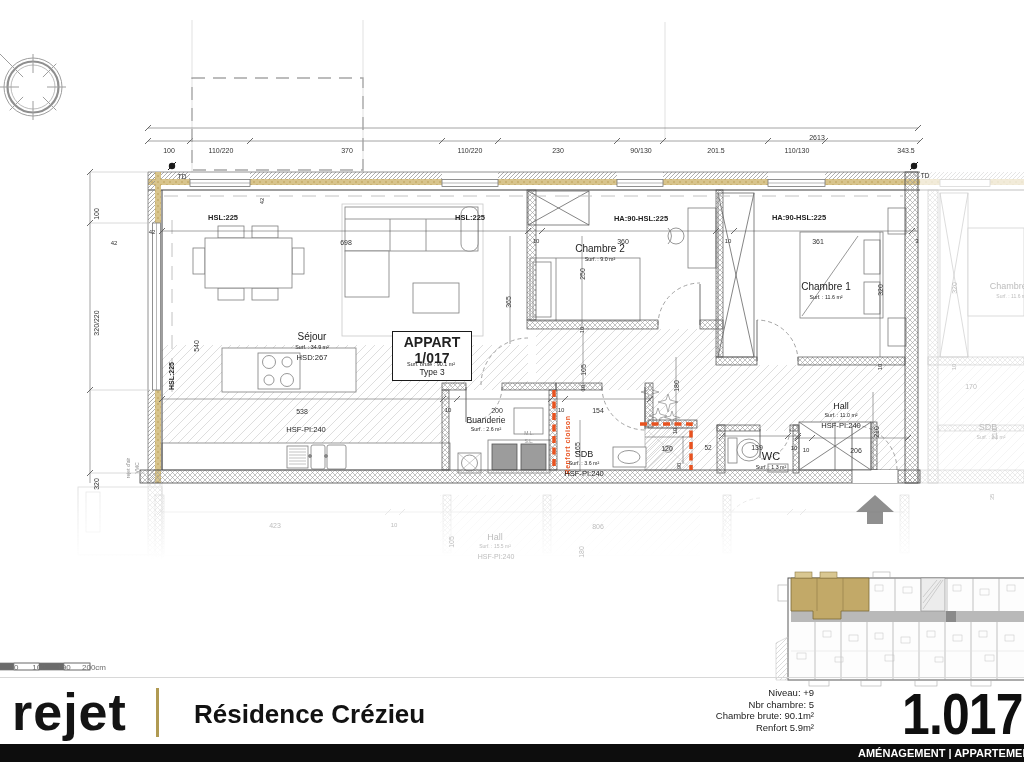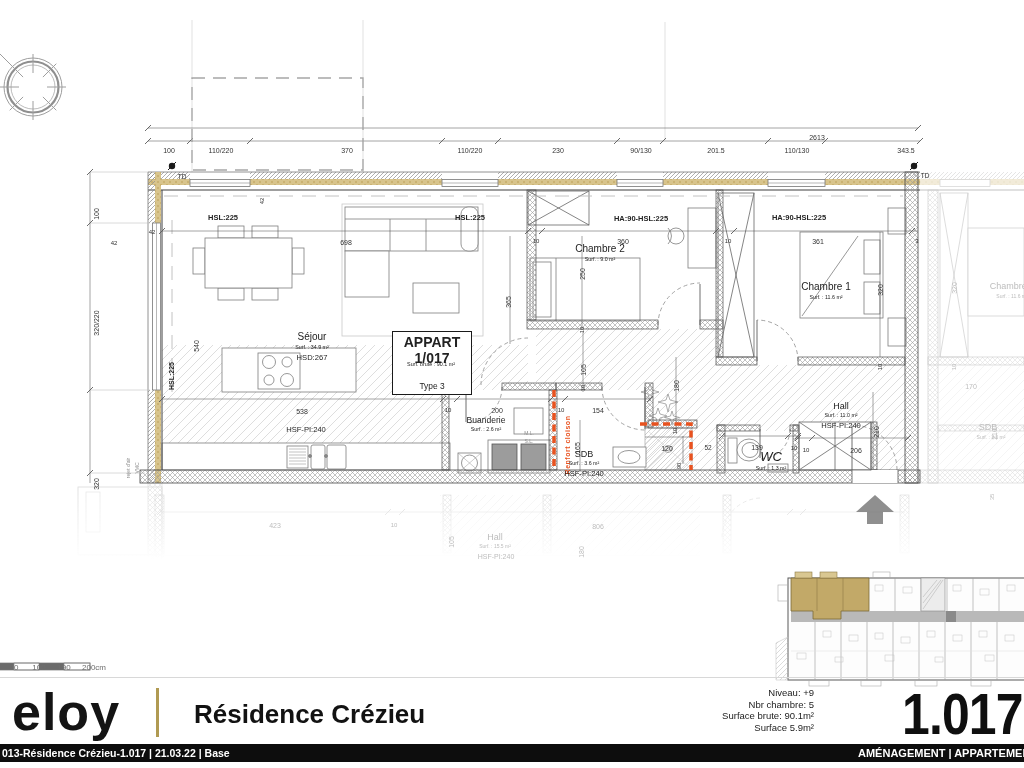--- a/index.html
+++ b/index.html
@@ -28,21 +28,21 @@
   .room-surface{font-size:5.3px;margin-top:1px;}
   .room-extra{font-size:7.6px;margin-top:3px;}
   .sb-label{position:absolute;top:651px;transform:translate(-50%,-50%);font-size:8px;color:#6e6e6e;}
   .sb-0{left:14px}.sb-1{left:39px}.sb-2{left:64px}.sb-3{left:94px}
   
   #appart-box{
     position:absolute;left:392px;top:331px;width:78px;background:#fff;border:1.6px solid #1a1a1a;
     text-align:center;padding:2px 0 3px;
   }
   #appart-box .l1{font-size:14px;font-weight:bold;}
-  #appart-box .l2{font-size:8.4px;margin-top:15px;}
+  #appart-box .l2{font-size:8.4px;margin-top:1px;}
   #appart-sub{position:absolute;left:431px;top:364px;transform:translate(-50%,-50%);font-size:5.4px;color:#222;white-space:nowrap;}
   
   #sep-line{position:absolute;left:0;top:677px;width:1024px;height:1px;background:#d8d8d8;}
   #logo{position:absolute;left:12px;top:682px;font-size:52px;font-weight:bold;letter-spacing:1px;color:#141414;}
   #gold-divider{position:absolute;left:156px;top:688px;width:3px;height:49px;background:var(--title-gold);}
   #project-title{position:absolute;left:194px;top:699px;font-size:26px;font-weight:bold;color:#121212;}
   #info-block{position:absolute;right:210px;top:687px;text-align:right;font-size:9.5px;line-height:11.6px;color:#1c1c1c;}
   #plan-number{position:absolute;left:902px;top:680px;font-size:58px;font-weight:bold;letter-spacing:-1px;color:#0f0f0f;transform-origin:left top;transform:scaleX(.86);white-space:nowrap;}
   #footer-bar{position:absolute;left:0;top:744px;width:1024px;height:18px;background:#0d0d0d;overflow:hidden;}
   #footer-left{position:absolute;left:2px;top:0;height:18px;line-height:18px;color:#fff;font-size:10.5px;font-weight:bold;white-space:nowrap;}
@@ -503,47 +503,46 @@
     <div class="room-stack" style="left: 486px; top: 408px;">
       <div class="room-name" style="font-size: 8.5px;">Buanderie</div>
       <div class="room-surface">Surf. : 2.6 m²</div>
     </div>
     <div class="room-stack" style="left: 584px; top: 448px;">
       <div class="room-name" style="font-size: 9px;">SDB</div>
       <div class="room-surface">Surf. : 3.6 m²</div>
       <div class="room-extra">HSF-PI:240</div>
     </div>
     <div class="room-stack" style="left: 771px; top: 444px;">
-      <div class="room-name" style="font-size: 13px; font-style: italic;">WC</div>
+      <div class="room-name" style="font-size: 11px;">WC</div>
       <div class="room-surface">Surf. : 1.3 m²</div>
     </div>
     <div class="room-stack" style="left: 841px; top: 400px;">
       <div class="room-name" style="font-size: 9px;">Hall</div>
       <div class="room-surface">Surf. : 11.0 m²</div>
       <div class="room-extra">HSF-PI:240</div>
     </div>
     <span class="sb-label sb-0">70</span>
     <span class="sb-label sb-1">100</span>
     <span class="sb-label sb-2">190</span>
     <span class="sb-label sb-3">200cm</span>
   </div>
 
 <div id="appart-box">
   <div class="l1">APPART 1/017</div>
   <div class="l2">Type 3</div>
 </div>
 <div id="appart-sub">Surf. brute : 90.1 m²</div>
 
 <div id="sep-line"></div>
-<div id="logo">eloy</div>
+<div id="logo">rejet</div>
 <div id="gold-divider"></div>
 <div id="project-title">Résidence Crézieu</div>
 <div id="info-block">
   <div>Niveau: +9</div>
   <div>Nbr chambre: 5</div>
-  <div>Surface brute: 90.1m²</div>
-  <div>Surface 5.9m²</div>
+  <div>Chambre brute: 90.1m²</div>
+  <div>Renfort 5.9m²</div>
 </div>
 <div id="plan-number">1.017</div>
 <div id="footer-bar">
-  <div id="footer-left">013-Résidence Crézieu-1.017 | 21.03.22 | Base</div>
   <div id="footer-right">AMÉNAGEMENT | APPARTEMENT</div>
 </div>
 
 </body></html>

